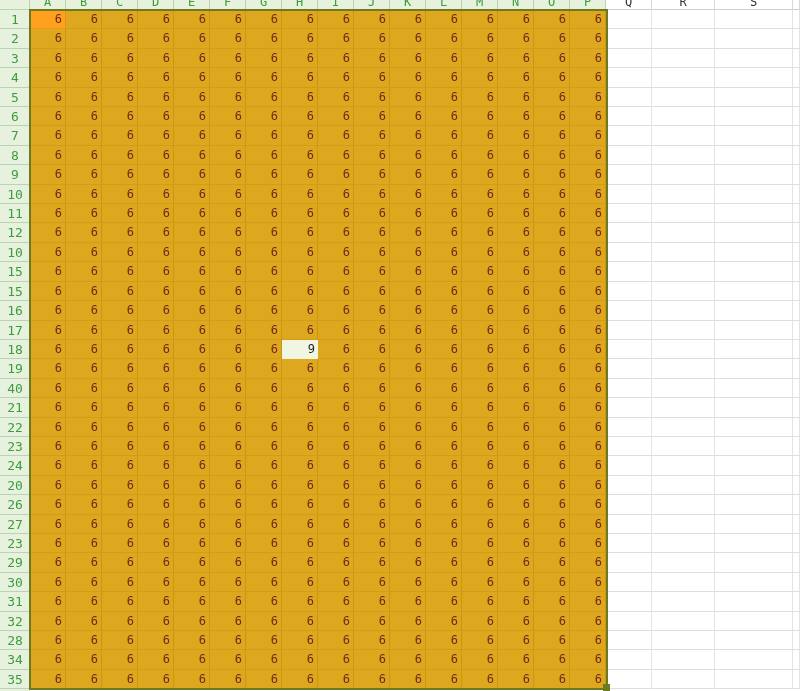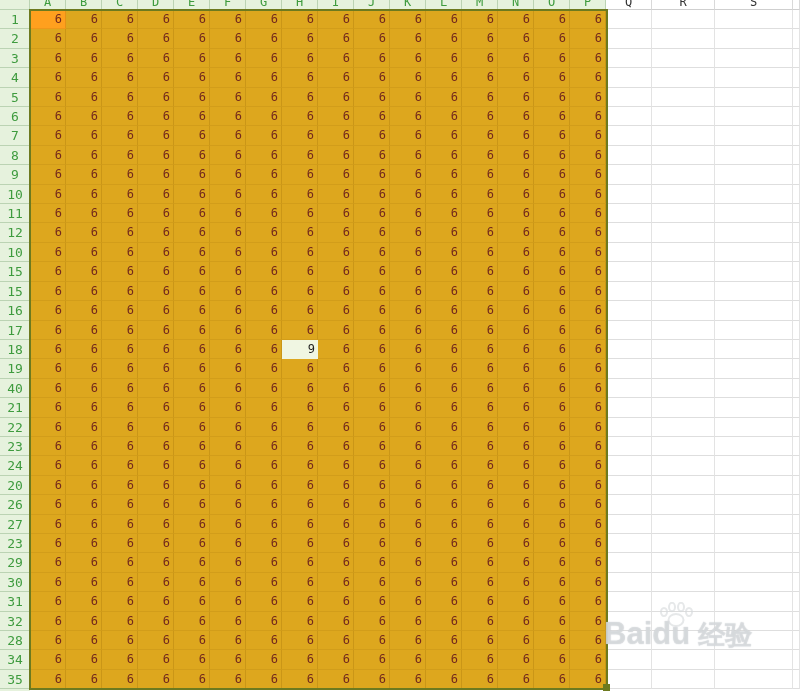--- a/index.html
+++ b/index.html
@@ -975,29 +975,15 @@
     </div>
 
   <div id="bottom-sliver">
       <span class="hd"></span>
     </div>
 
   <div id="sel-border"></div>
   <div id="fill-handle"></div>
 
   <div id="watermark">
-    <div id="wm-line1">
-      <span id="wm-paw">
-        <svg width="36" height="26" viewBox="0 0 36 26">
-          <g fill="none" stroke="rgba(215,218,221,0.9)" stroke-width="2">
-            <ellipse cx="18" cy="18" rx="7.5" ry="6"></ellipse>
-            <ellipse cx="6" cy="10" rx="3" ry="4"></ellipse>
-            <ellipse cx="14" cy="5" rx="3" ry="4.2"></ellipse>
-            <ellipse cx="23" cy="5" rx="3" ry="4.2"></ellipse>
-            <ellipse cx="31" cy="10" rx="3" ry="4"></ellipse>
-          </g>
-        </svg>
-      </span>
-      <span id="wm-brand"><span>Baidu</span><span id="wm-cjk">经验</span></span>
-    </div>
   </div>
 
 </div>
 
 </body></html>

